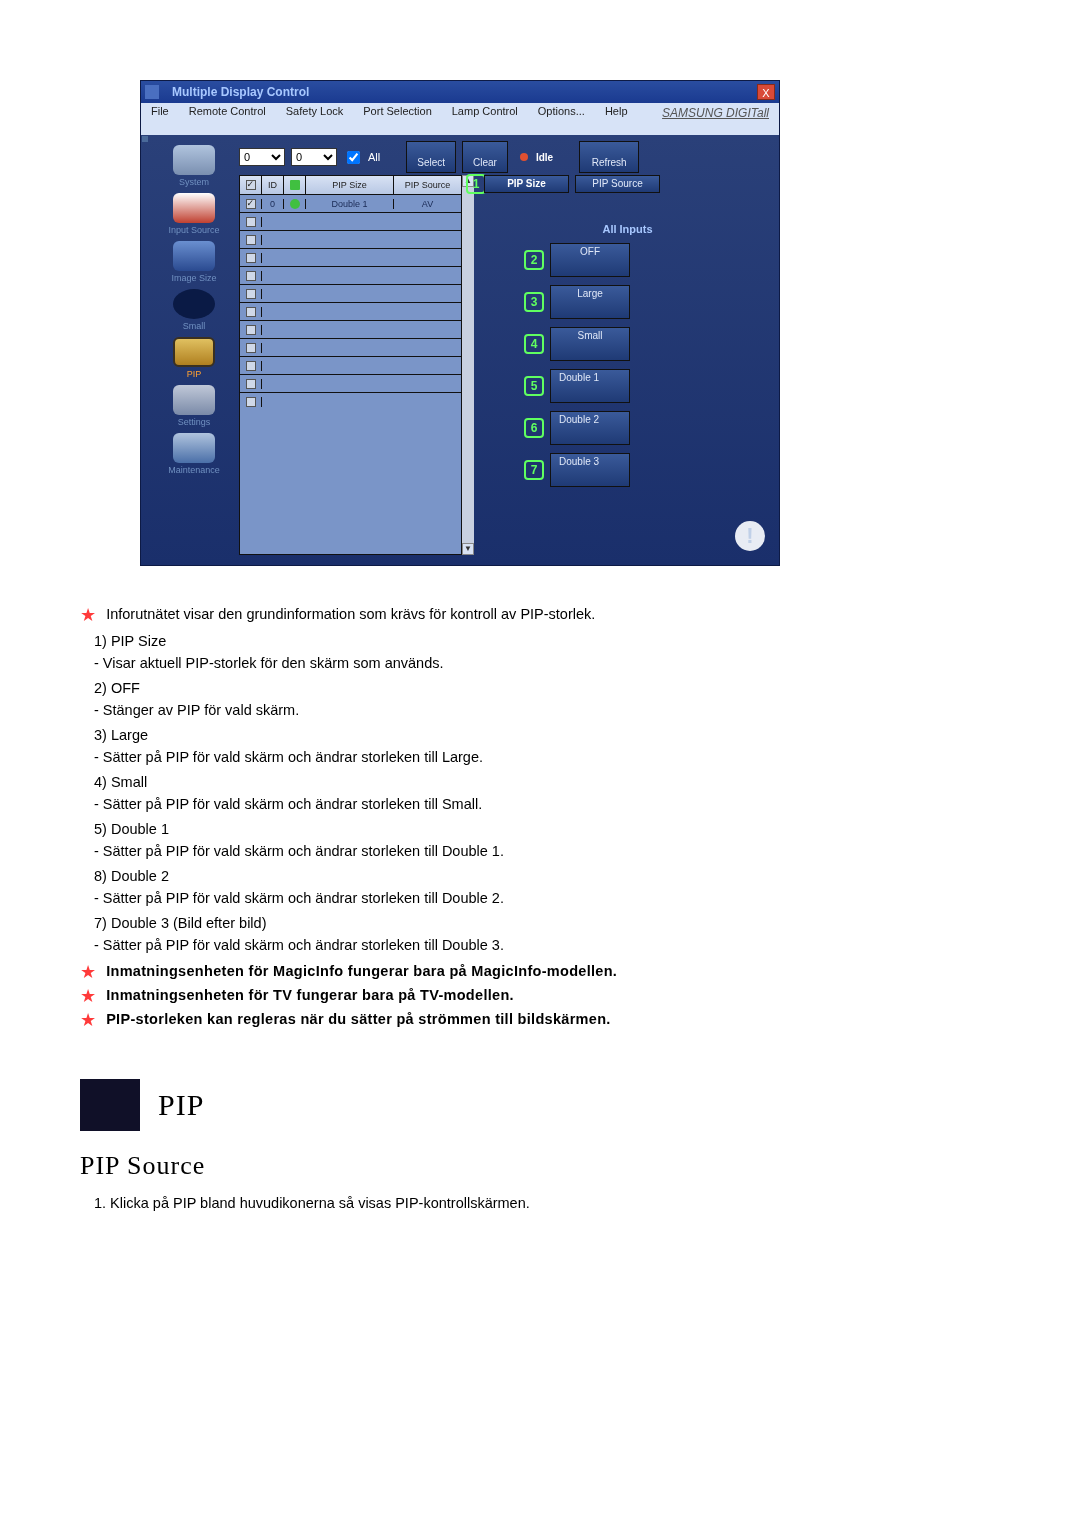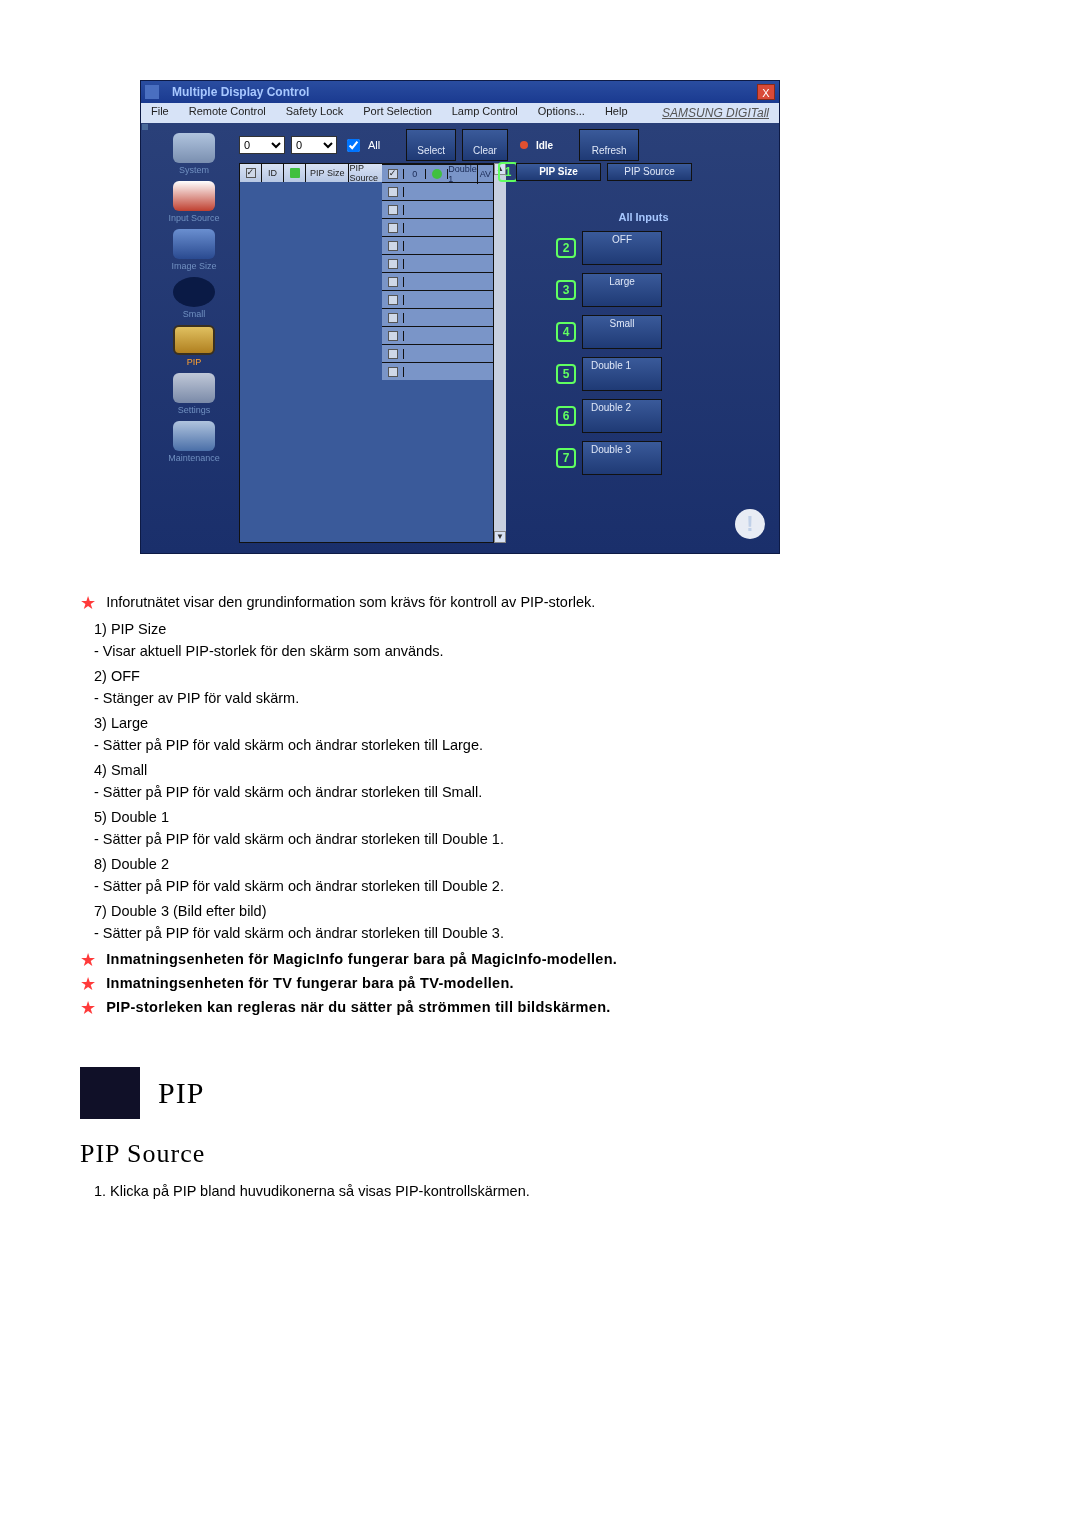--- a/index.html
+++ b/index.html
@@ -6,21 +6,21 @@
   body { font-family: Arial, sans-serif; font-size: 14px; background: #fff; width: 1080px; }
   .page { padding: 80px 80px 0 80px; }
 
   
   .app-window { width: 640px; margin: 0 0 40px 60px; background: #1a2f6b; border: 1px solid #0d1a45; }
   .titlebar { display: flex; align-items: center; background: linear-gradient(#2a4da0,#1a3a90); height: 22px; padding: 0 4px; }
   .titlebar-icon { width: 14px; height: 14px; background: #4a6fc0; margin-right: 6px; }
   .titlebar-text { color: #a8c8ff; font-size: 12px; font-weight: bold; flex: 1; margin-left: 7px; }
   .titlebar-close { width: 18px; height: 16px; background: #d94a38; color: #fff; font-size: 11px; text-align: center; line-height: 16px; border: 1px solid #8a2a1a; cursor: pointer; }
 
-  .menubar { display: flex; background: #d7e3f7; height: 20px; font-size: 11px; }
+  .menubar { display: flex; background: #d7e3f7; height: 32px; font-size: 11px; }
   .menubar-item { padding: 2px 10px; color: #222; cursor: pointer; }
   .brand { margin-left: auto; font-size: 12px; font-style: italic; color: #555; padding: 3px 10px; text-decoration: underline; }
 
   .workspace { display: flex; background: linear-gradient(#2a4079,#1a2f6b); padding: 10px 8px 10px 8px; height: 430px; position: relative; }
 
   
   .sidebar { width: 90px; display: flex; flex-direction: column; align-items: center; gap: 6px; }
   .side-item { display: flex; flex-direction: column; align-items: center; gap: 2px; cursor: pointer; }
   .side-icon { width: 42px; height: 30px; background: #4a6fc0; border-radius: 6px; }
   .side-icon.i1 { background: linear-gradient(#b0c4de,#7a8fb0); }
@@ -38,21 +38,21 @@
   .top-controls { display: flex; align-items: center; gap: 6px; height: 24px; margin-bottom: 6px; }
   .sel { width: 46px; height: 18px; font-size: 11px; border: 1px solid #333; background: #fff; }
   .chk-all { margin-left: 4px; }
   .chk-all-label { color: #fff; font-size: 11px; margin-left: 2px; }
   .topbtn { height: 18px; padding: 15px 10px; font-size: 10px; color: #e0e8f8; background: linear-gradient(#3a5a9a,#1f3a75); border: 1px solid #111; cursor: pointer; }
   .idle-dot { width: 8px; height: 8px; background: #e05030; border-radius: 50%; margin-left: 6px; }
   .idle-label { color: #fff; font-size: 10px; font-weight: bold; margin-left: 2px; }
 
   .main-row { display: flex; gap: 10px; flex: 1; }
 
-  .grid { border: 1px solid #111; background: #3a5a9a; width: 255px; display: flex; flex-direction: row; }
+  .grid { border: 1px solid #111; background: #3a5a9a; width: 223px; display: flex; flex-direction: column; }
   .grid-header, .grid-row { display: flex; height: 18px; font-size: 9px; }
   .grid-header { background: linear-gradient(#d8e2f4,#b8c8e4); color: #222; }
   .grid-row { background: #7a95c8; color: #1a2a55; border-top: 1px solid #111; align-items: center; }
   .gcell { border-right: 1px solid #111; display: flex; align-items: center; justify-content: center; }
   .c-chk { width: 22px; }
   .c-id { width: 22px; }
   .c-st { width: 22px; }
   .c-size { flex: 1.3; }
   .c-src { flex: 1; border-right: none; }
   .chkbox { width: 10px; height: 10px; background: #cfd8e8; border: 1px solid #555; }

